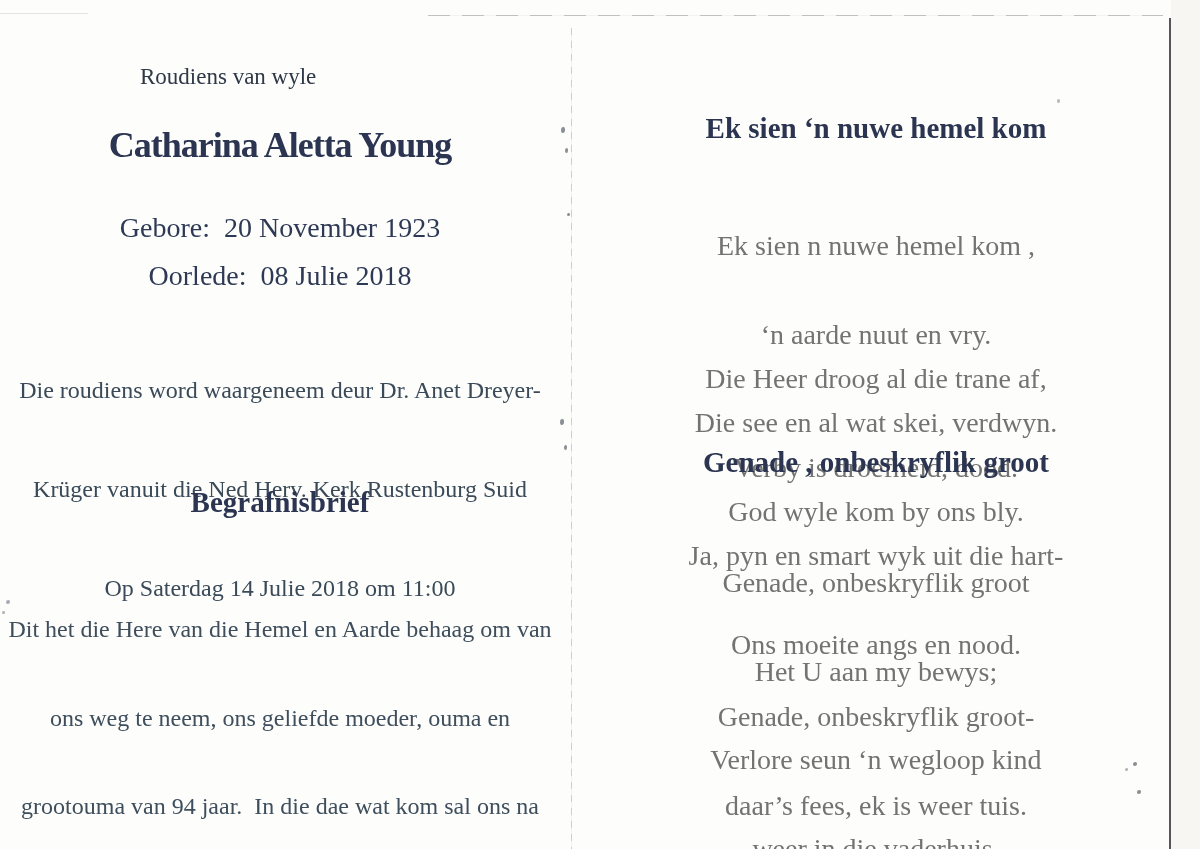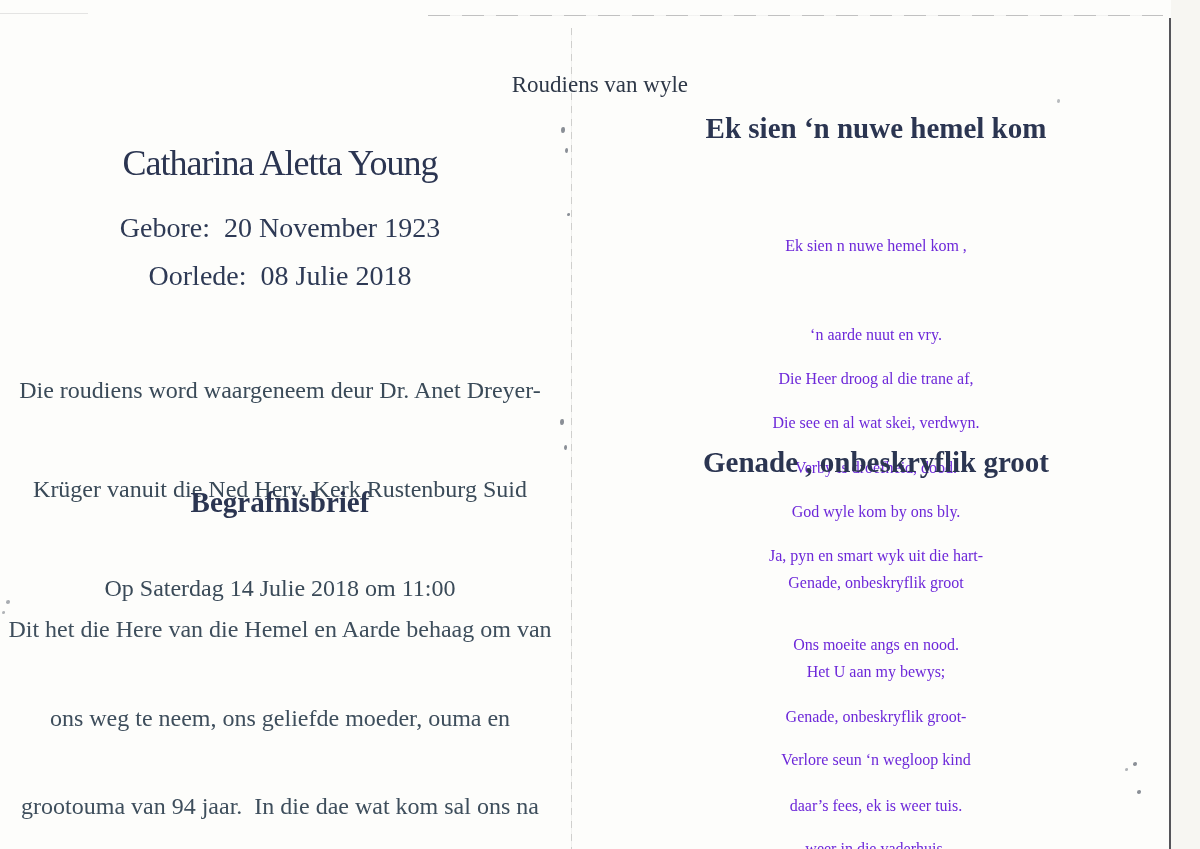--- a/index.html
+++ b/index.html
@@ -6,34 +6,34 @@
   body{
     width:1200px;height:849px;position:relative;overflow:hidden;
     background:#fdfdfb;
     font-family:"Liberation Serif","DejaVu Serif",serif;
     color:#3e4e5c;
   }
   .page{position:absolute;top:0;height:849px;}
   .page-left{left:6px;width:548px;}
   .page-right{left:598px;width:556px;}
   .blk{position:absolute;left:0;width:100%;text-align:center;white-space:pre-wrap;}
-  .eyebrow{top:72px;text-align:right;padding-left:134px;font-size:23px;color:#2e3848;}
-  .deceased-name{top:142px;font-size:36px;font-weight:400;letter-spacing:-1px;color:#2b3551;}
+  .eyebrow{top:64px;text-align:left;padding-left:134px;font-size:23px;color:#2e3848;}
+  .deceased-name{top:124px;font-size:36px;font-weight:700;letter-spacing:-1px;color:#2b3551;}
   .date-line{font-size:28px;font-weight:400;color:#2e3a55;}
   .birth{top:212px;}
   .death{top:260px;}
   .service{top:308px;font-size:24px;line-height:33px;color:#3a4a58;}
   .scripture{top:424px;text-align:left;font-size:26px;color:#37455a;}
   .scripture .lbl{font-weight:700;color:#2d3854;}
   .scripture .val{margin-left:18px;}
   .section-heading{font-size:29px;font-weight:700;color:#2b3551;}
   .begrafnis{top:486px;}
   .eulogy{top:556px;font-size:24px;line-height:29.5px;color:#3e4e5c;}
   .hymn-title1{top:112px;}
-  .stanza{font-size:16px;line-height:29.5px;color:#6d28d9;}
+  .stanza{font-size:28px;line-height:29.5px;color:#737373;}
   .stanza1{top:172px;}
   .stanza2{top:305px;}
   .hymn-title2{top:446px;}
   .stanza3{top:509px;}
   .stanza4{top:643px;}
   
   .fold-line{
     position:absolute;left:571px;top:28px;width:1px;height:821px;
     background:repeating-linear-gradient(to bottom,rgba(150,150,148,0.45) 0 7px,rgba(150,150,148,0.12) 7px 13px);
   }

